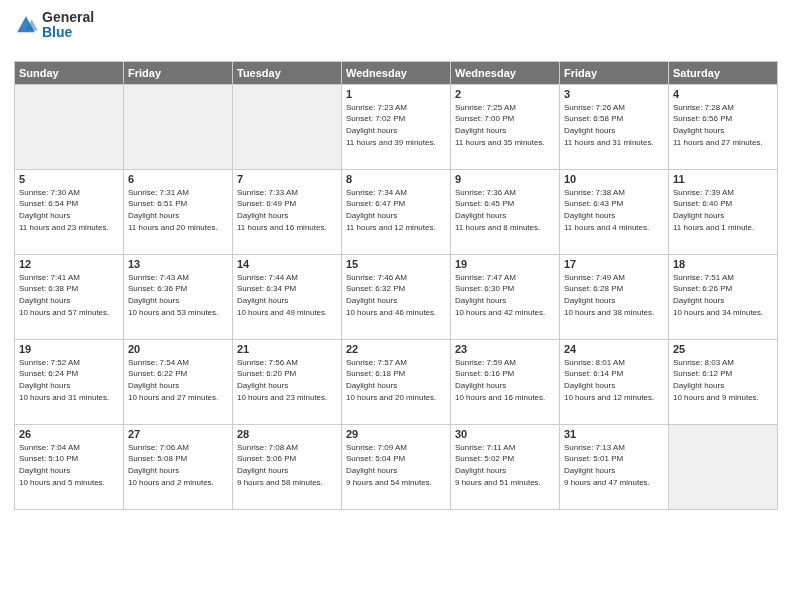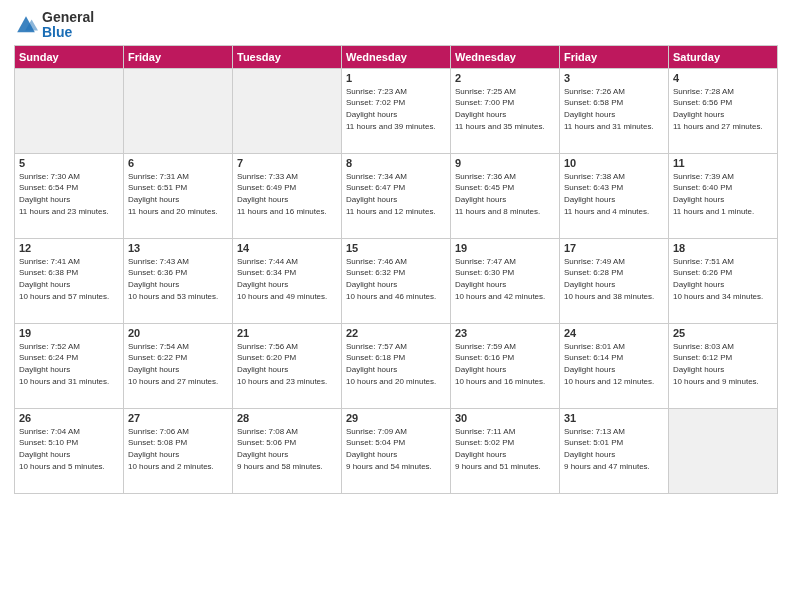--- a/index.html
+++ b/index.html
@@ -13,21 +13,21 @@
     .page {
       width: 792px;
       height: 612px;
       padding: 10px 14px;
       background: #fff;
     }
     .header {
       display: flex;
       justify-content: space-between;
       align-items: center;
-      margin-bottom: 4px;
+      margin-bottom: 20px;
     }
     .logo {
       display: flex;
       align-items: center;
     }
     .logo-text {
       display: flex;
       flex-direction: column;
       font-size: 14px;
       font-weight: bold;
@@ -51,21 +51,21 @@
     .location-title {
       font-size: 14px;
       color: #444;
     }
     .calendar {
       width: 100%;
       border-collapse: collapse;
       table-layout: fixed;
     }
     .calendar th {
-      background: #be185d;
+      background: #737373;
       color: #fff;
       font-size: 11px;
       padding: 5px 4px;
       text-align: left;
       border: 1px solid #ccc;
     }
     .calendar td {
       vertical-align: top;
       border: 1px solid #ccc;
       padding: 3px 4px;

